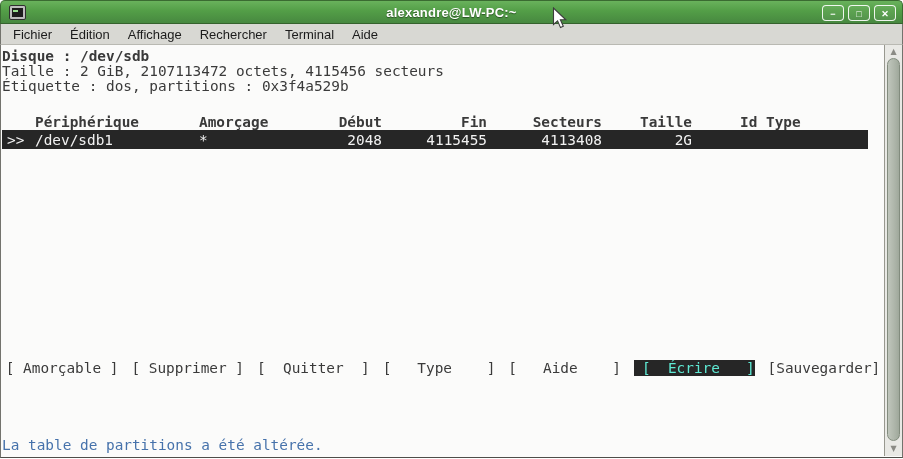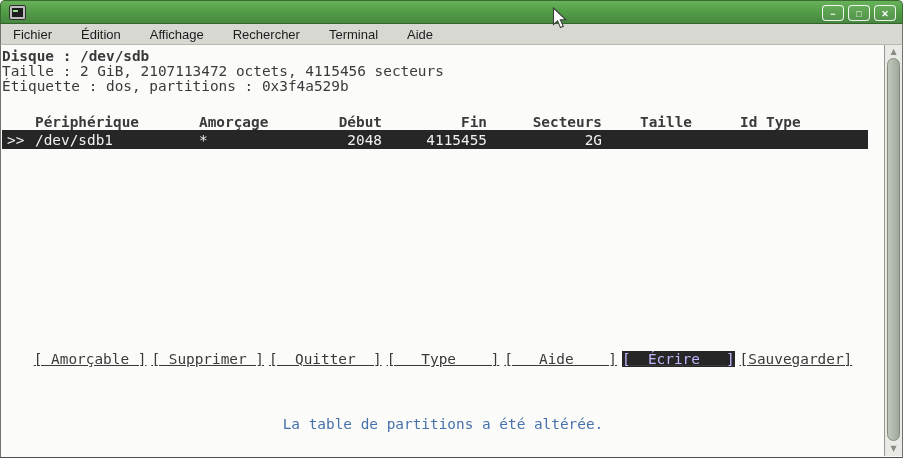--- a/index.html
+++ b/index.html
@@ -27,21 +27,21 @@
   .wbtn { width:22px; height:16px; border:1px solid rgba(255,255,255,0.9);
     border-radius:4px; background:rgba(255,255,255,0.06);
     color:#fff; display:flex; align-items:center; justify-content:center;
     font-size:9px; font-weight:bold; line-height:1; cursor:default; }
   .wbtn span { transform:translateY(0.5px); }
 
   
   .menubar { height:21px; background:#d8d8d3;
     border-left:1px solid #73736d; border-right:1px solid #73736d;
     border-bottom:1px solid #b9b9b2;
-    display:flex; align-items:center; padding-left:10px; gap:25px;
+    display:flex; align-items:center; padding-left:10px; gap:14px;
     font-size:13px; color:#1c1c1c; }
   .menu-item { padding:1px 2px; cursor:default; }
 
   
   .terminal { position:relative; height:413px; background:#fbfbfa;
     border-left:1px solid #73736d; border-right:1px solid #73736d;
     border-bottom:1px solid #4e4e48;
     font-family:"DejaVu Sans Mono", monospace; font-size:14.4px; color:#3a3a3a; }
   .content { position:absolute; left:1px; top:0; right:18px; bottom:0; }
 
@@ -54,27 +54,27 @@
     align-items:center; }
   .thead { height:17px; font-weight:bold; }
   .trow { height:19px; }
   .c-ptr { padding-left:5px; }
   .c-boot { padding-left:7px; }
   .num { text-align:right; }
   .c-idh { padding-left:48px; }
   .c-idv { padding-left:57px; }
   .trow.selected { background:#262626; color:#f2f2f2; }
 
-  .actions { position:absolute; top:306px; left:0; right:0;
-    display:flex; justify-content:center; gap:5px; white-space:pre;text-decoration:underline; }
+  .actions { position:absolute; top:315px; left:0; right:0;
+    display:flex; justify-content:center; gap:13px; white-space:pre; }
   .abtn { cursor:default; }
-  .abtn.selected { background:#262626; color:#c4b5fd; }
+  .abtn.selected { background:#262626; color:#5eead4;padding-left:8px; }
 
-  .status { position:absolute; top:371px; left:0; right:0;
-    text-align:center; color:#4672ab; }
+  .status { position:absolute; top:392px; left:0; right:0;
+    text-align:left; color:#4672ab; }
 
   
   .scrollbar { position:absolute; top:0; right:0; bottom:1px; width:18px;
     background:#e9e9e5; border-left:1px solid #98988f; }
   .sb-arrow { position:absolute; left:0; right:0; height:12px; color:#8b8b85;
     font-size:8px; text-align:center; line-height:12px; cursor:default;
     font-family:"DejaVu Sans", sans-serif; }
   .sb-arrow.up { top:1px; }
   .sb-arrow.down { bottom:1px; }
   .sb-thumb { position:absolute; left:2px; right:2px; top:13px; bottom:15px;
@@ -87,20 +87,21 @@
 </head>
 <body>
 
 <div class="window">
 
   <div class="titlebar">
     <div class="term-icon">
       <div class="screen"></div>
       <div class="prompt"></div>
     </div>
+    <div class="title">alexandre@LW-PC:~</div>
     <div class="controls">
       <div class="wbtn">
           <span>−</span>
         </div>
       <div class="wbtn">
           <span>□</span>
         </div>
       <div class="wbtn">
           <span>✕</span>
         </div>
@@ -135,20 +136,21 @@
           <span class="num">Secteurs</span>
           <span class="num">Taille</span>
           <span class="c-idh">Id Type</span>
         </div>
         <div class="trow selected">
           <span class="c-ptr">&gt;&gt;</span>
           <span>/dev/sdb1</span>
           <span class="c-boot">*</span>
           <span class="num">2048</span>
           <span class="num">4115455</span>
+          <span class="num">4113408</span>
           <span class="num">2G</span>
         </div>
       </div>
 
       <div class="actions">
         <span class="abtn">[ Amorçable ]</span>
         <span class="abtn">[ Supprimer ]</span>
         <span class="abtn">[  Quitter  ]</span>
         <span class="abtn">[   Type    ]</span>
         <span class="abtn">[   Aide    ]</span>

